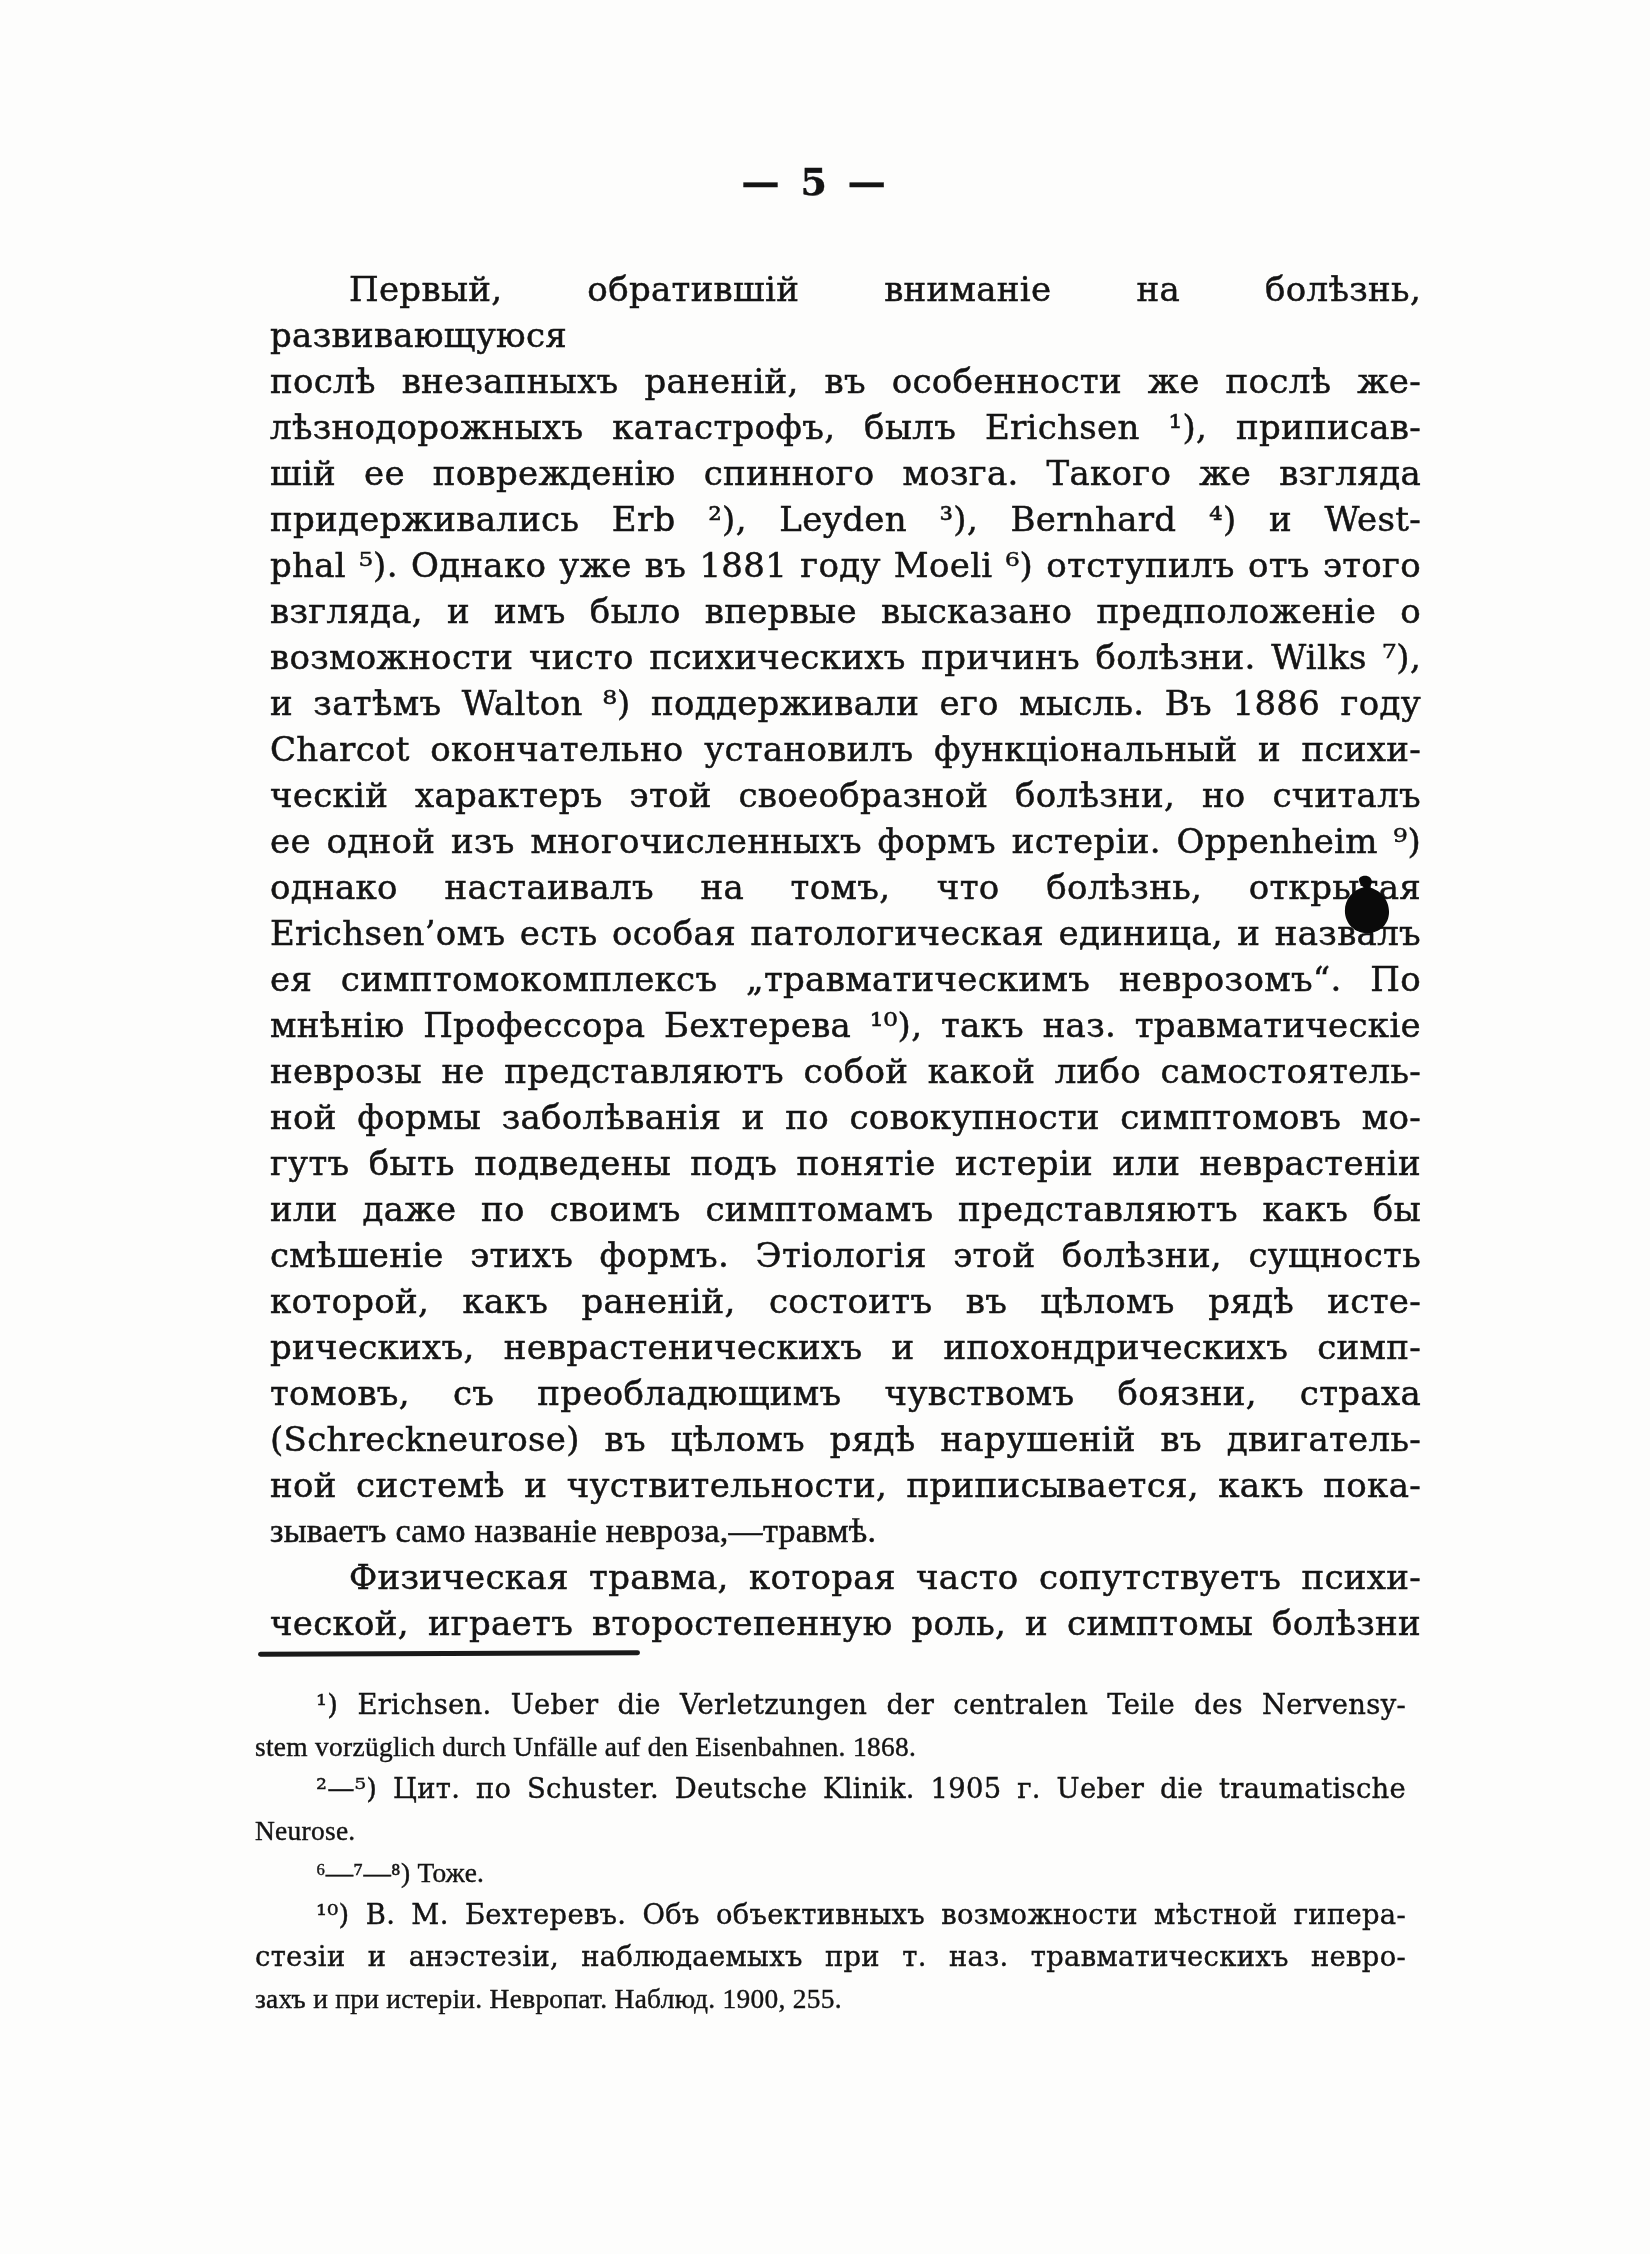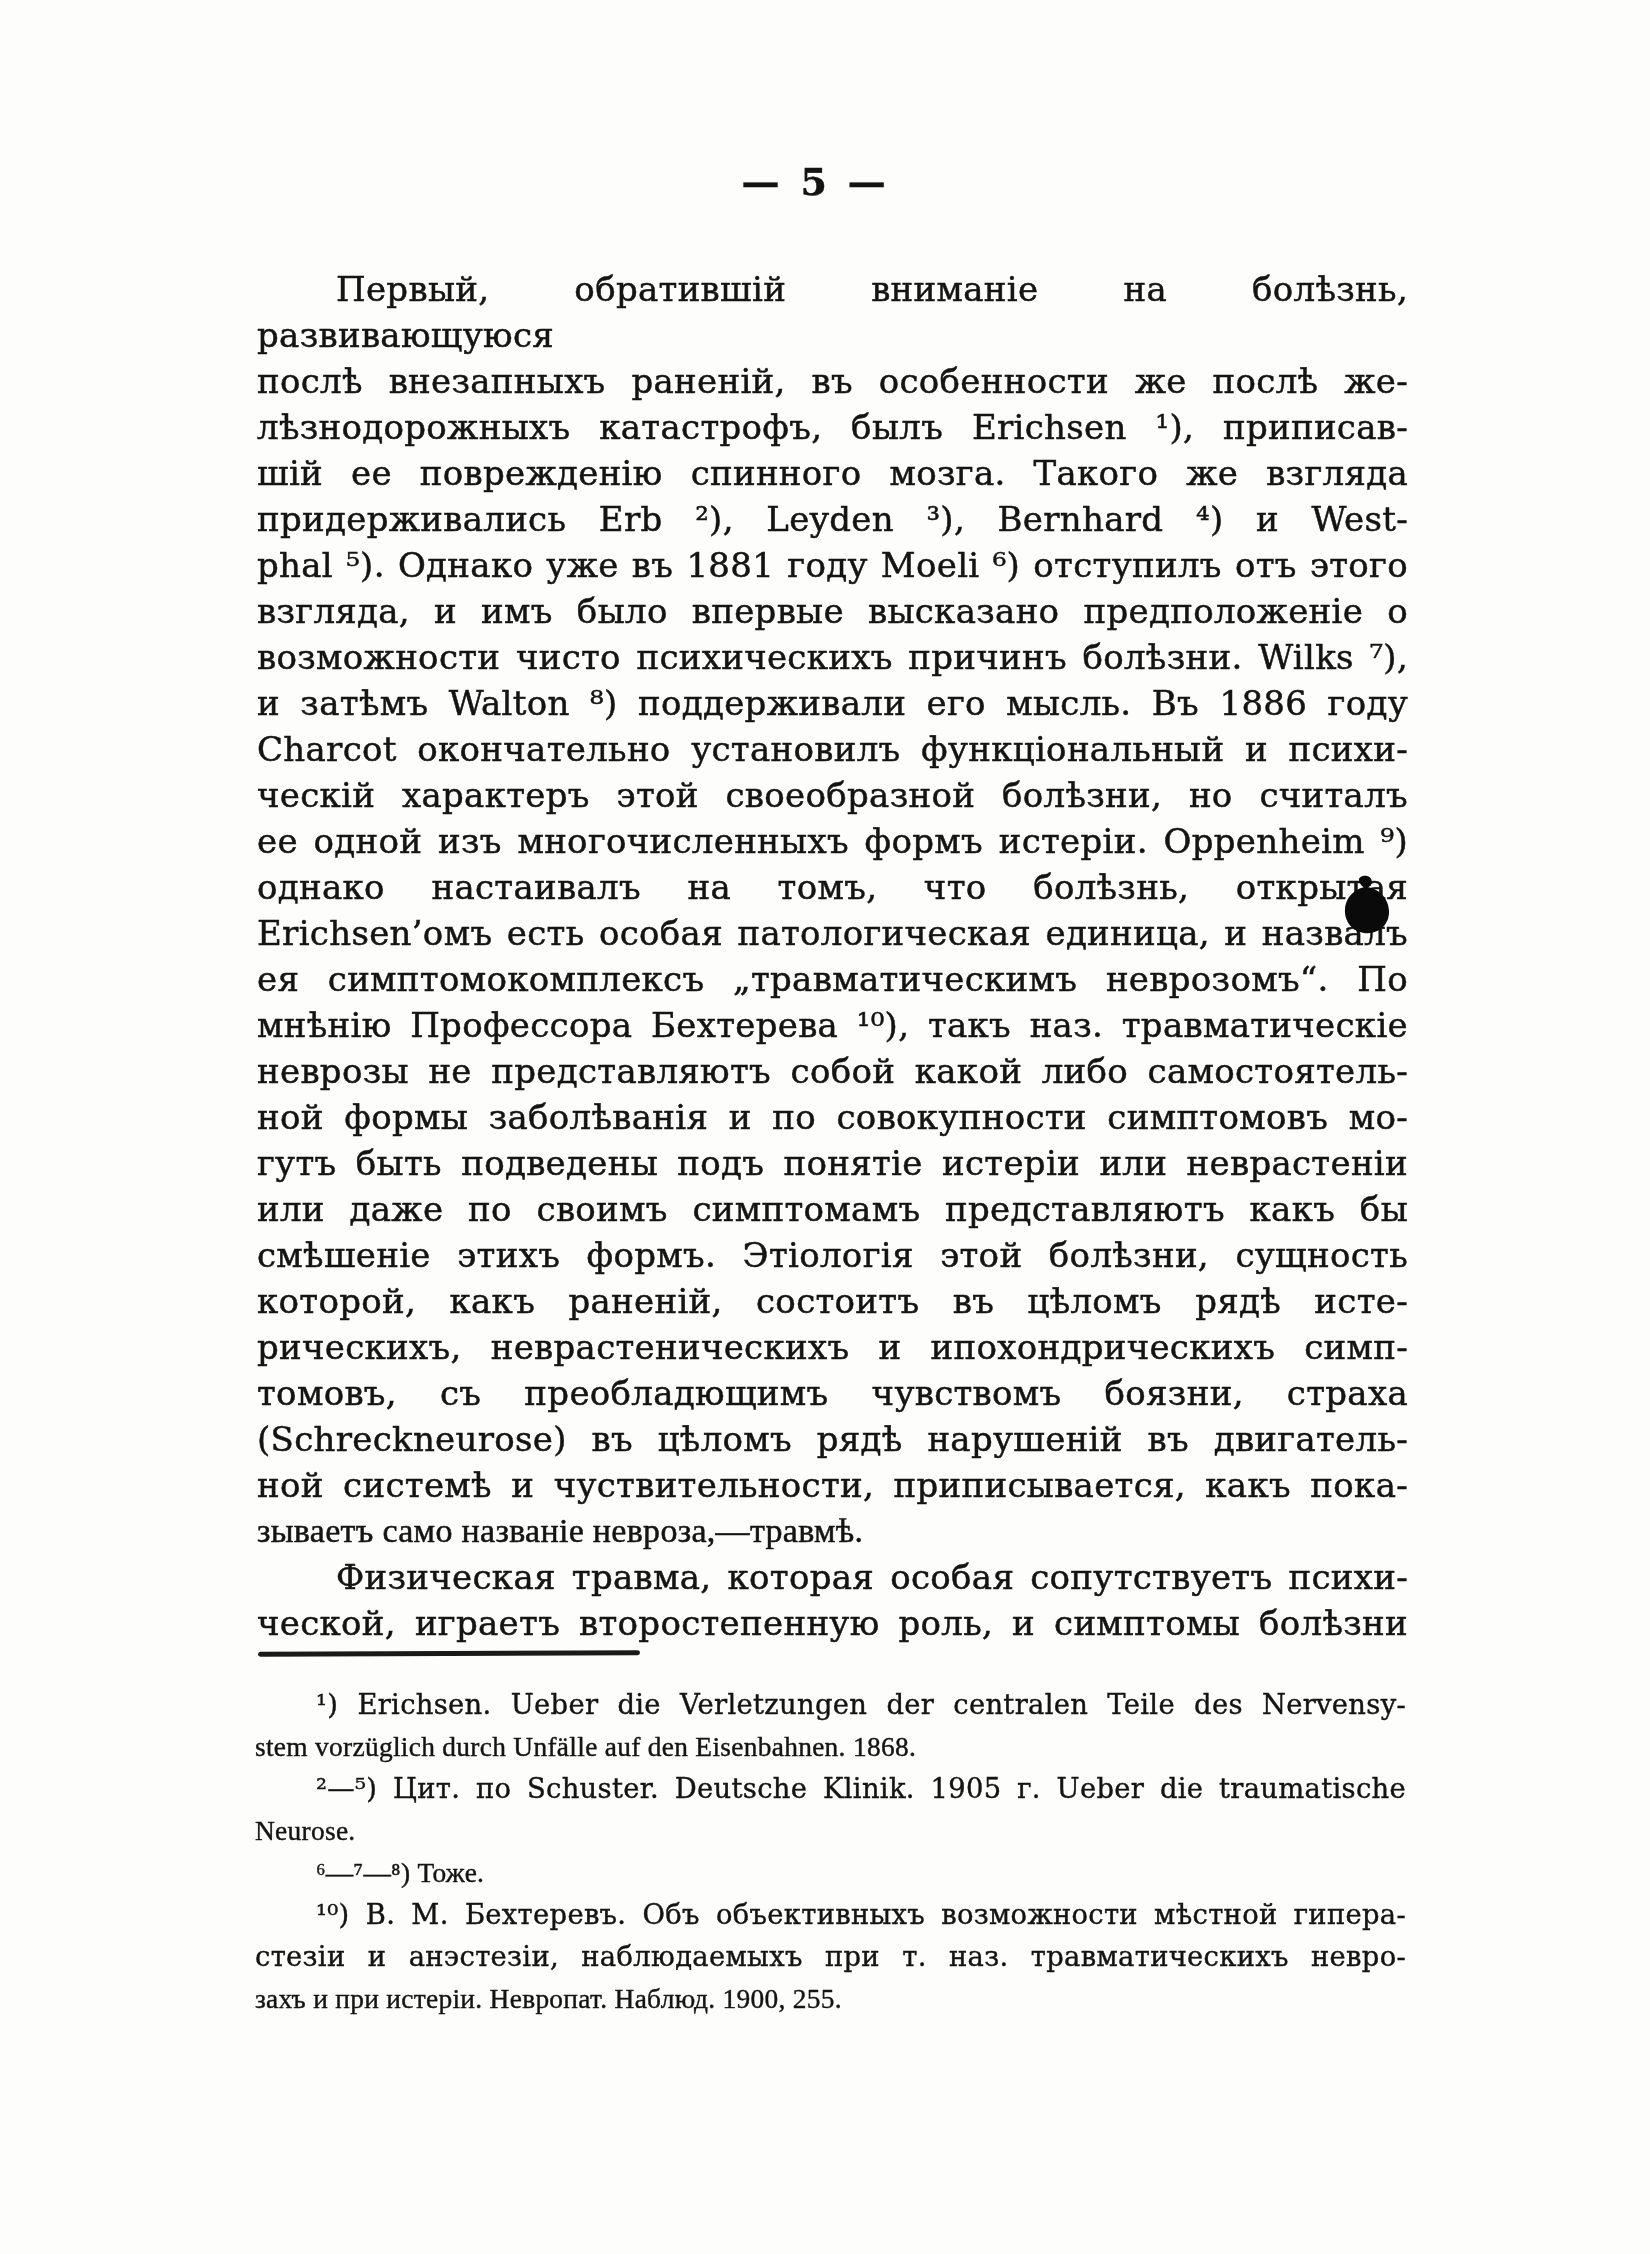--- a/index.html
+++ b/index.html
@@ -21,21 +21,21 @@
     top: 159px;
     width: 1117px;
     text-align: center;
     font-size: 38px;
     font-weight: bold;
     letter-spacing: 3.8px;
     -webkit-text-stroke: 0.4px #141414;
   }
   .body-text {
     position: absolute;
-    left: 257px;
+    left: 270px;
     top: 266px;
     width: 1151px;
     font-size: 34px;
     line-height: 46px;
     letter-spacing: 0.3px;
     -webkit-text-stroke: 0.5px #141414;
   }
   .line {
     text-align: justify;
     text-align-last: justify;
@@ -111,21 +111,21 @@
   <div class="line">ной формы заболѣванія и по совокупности симптомовъ мо-</div>
   <div class="line">гутъ быть подведены подъ понятіе истеріи или неврастеніи</div>
   <div class="line">или даже по своимъ симптомамъ представляютъ какъ бы</div>
   <div class="line">смѣшеніе этихъ формъ. Этіологія этой болѣзни, сущность</div>
   <div class="line">которой, какъ раненій, состоитъ въ цѣломъ рядѣ исте-</div>
   <div class="line">рическихъ, неврастеническихъ и ипохондрическихъ симп-</div>
   <div class="line">томовъ, съ преобладющимъ чувствомъ боязни, страха</div>
   <div class="line">(Schreckneurose) въ цѣломъ рядѣ нарушеній въ двигатель-</div>
   <div class="line">ной системѣ и чуствительности, приписывается, какъ пока-</div>
   <div class="line flush">зываетъ само названіе невроза,—травмѣ.</div>
-  <div class="line para-start">Физическая травма, которая особая сопутствуетъ психи-</div>
+  <div class="line para-start">Физическая травма, которая часто сопутствуетъ психи-</div>
   <div class="line">ческой, играетъ второстепенную роль, и симптомы болѣзни</div>
 </div>
 
 <div class="footnote-rule"></div>
 
 <div class="footnotes">
   <div class="line para-start">¹) Erichsen. Ueber die Verletzungen der centralen Teile des Nervensy-</div>
   <div class="line flush">stem vorzüglich durch Unfälle auf den Eisenbahnen. 1868.</div>
   <div class="line para-start">²—⁵) Цит. по Schuster. Deutsche Klinik. 1905 г. Ueber die traumatische</div>
   <div class="line flush">Neurose.</div>

